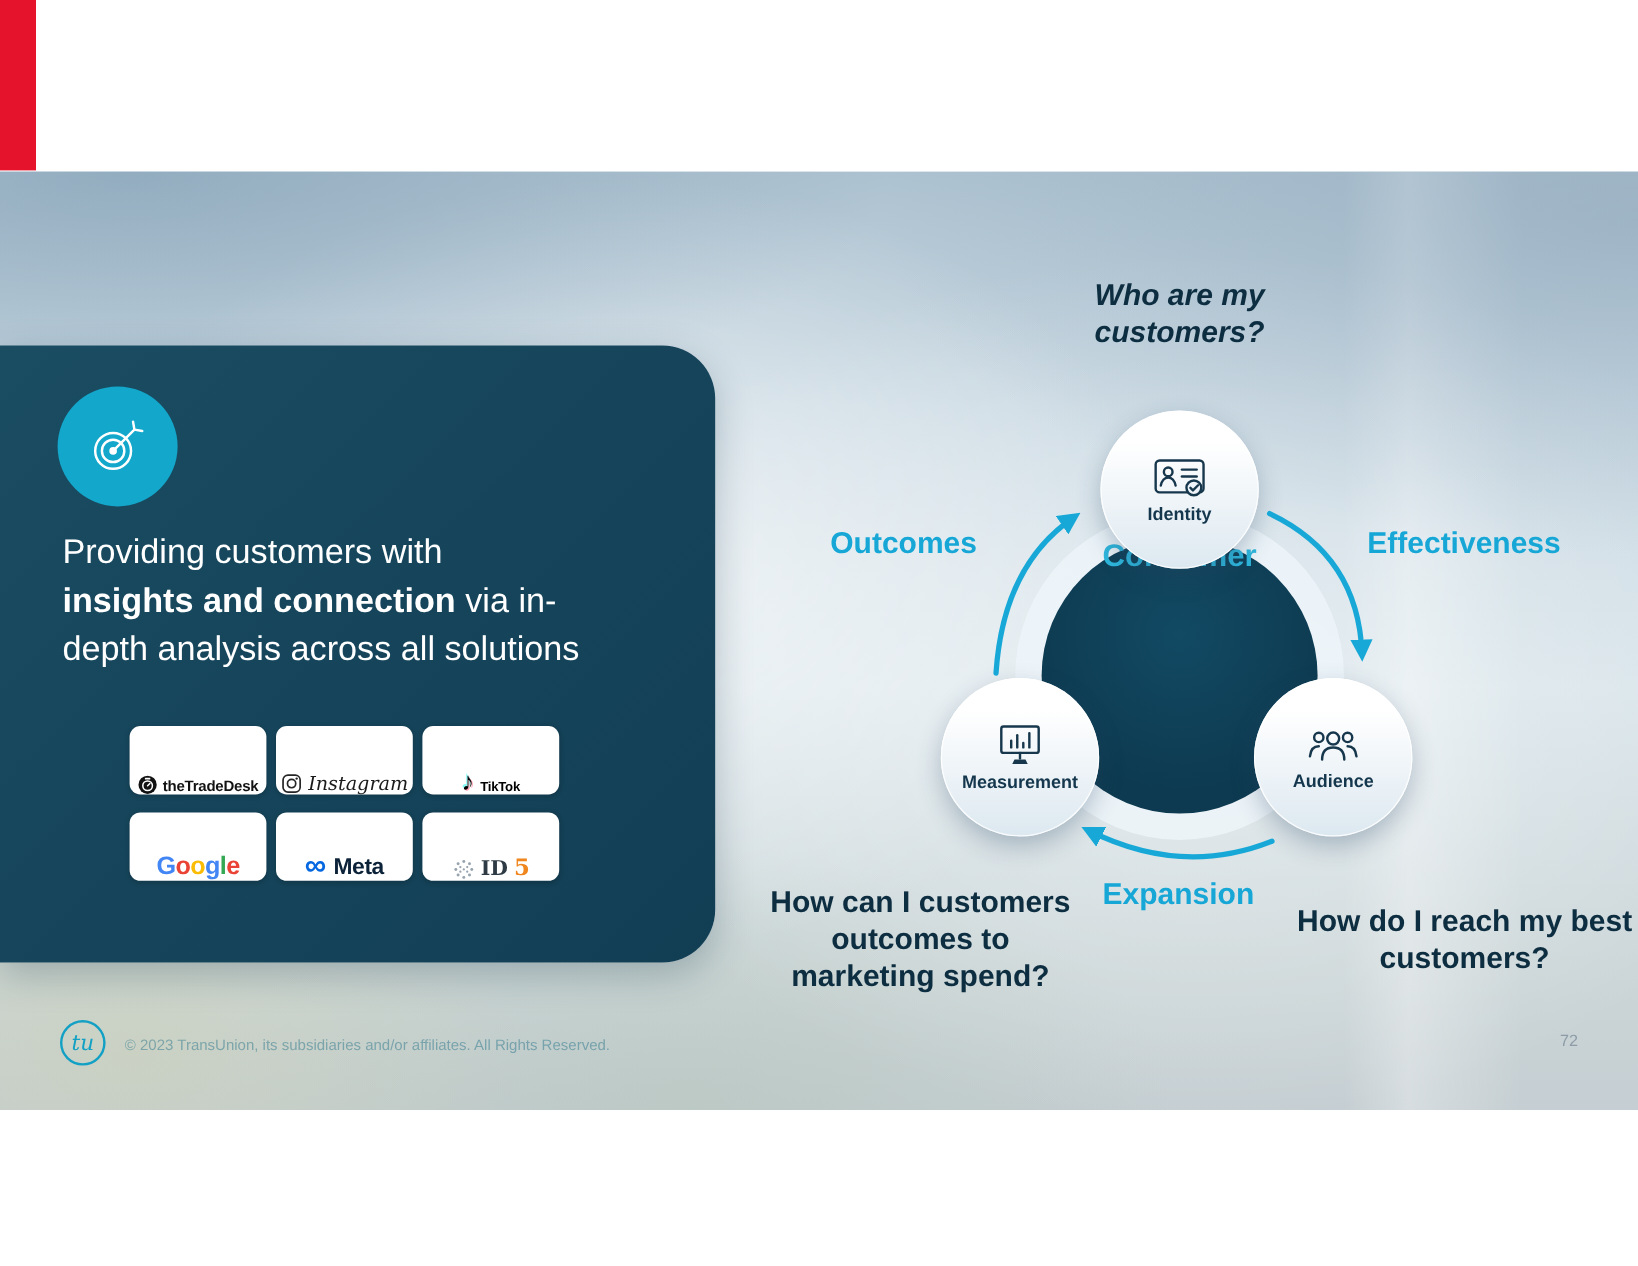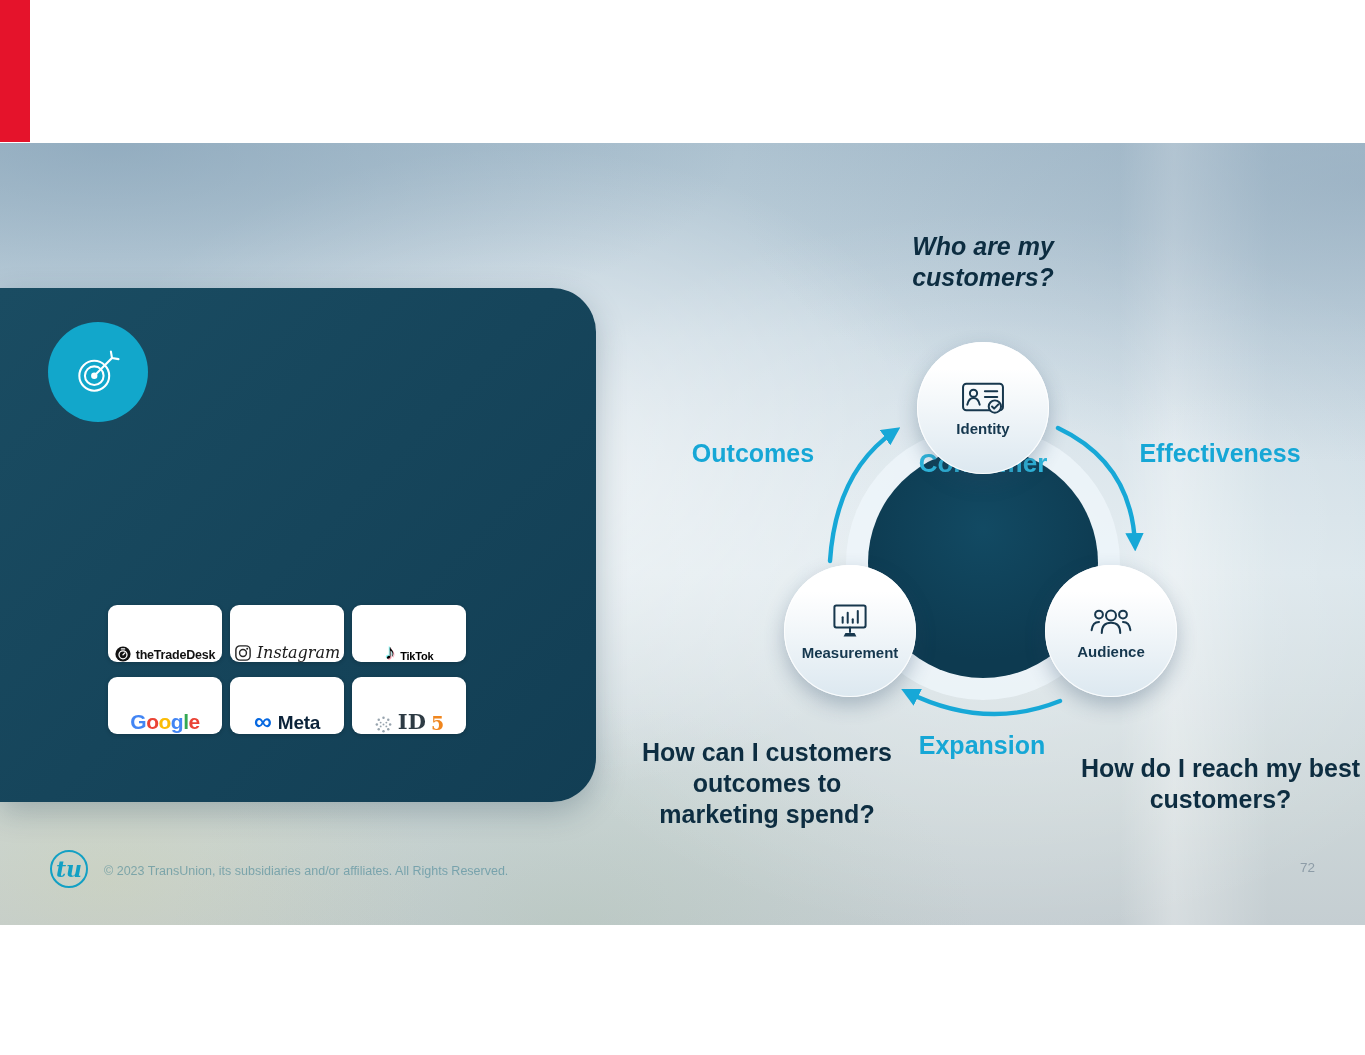--- a/index.html
+++ b/index.html
@@ -49,21 +49,21 @@
   }
   .ttd-text { font-size:12.5px; font-weight:700; color:#121212; letter-spacing:-0.2px; }
   .insta-text { font-family:"DejaVu Serif", serif; font-style:italic; font-size:16px; color:#1b1b1b; }
   .note-glyph { font-size:21px; font-weight:700; color:#010101; line-height:1;
     text-shadow:-1px -1px 0 rgba(37,244,238,.55), 1px 1px 0 rgba(254,44,85,.45); }
   .tiktok-text { font-size:11px; font-weight:800; color:#010101; letter-spacing:-0.2px; }
   .google-word { font-size:21px; font-weight:700; letter-spacing:-0.5px; }
   .g0,.g3 { color:#4285F4; } .g1,.g5 { color:#EA4335; } .g2 { color:#FBBC05; } .g4 { color:#34A853; }
   .meta-inf { font-size:25px; font-weight:700; color:#0668E1; line-height:1; margin-right:1px; }
   .meta-text { font-size:19px; font-weight:700; color:#0b2239; letter-spacing:-0.3px; }
-  .id5-id { font-family:"DejaVu Serif", serif; font-weight:700; font-size:21px; color:#2e3b44; }
+  .id5-id { font-family:"DejaVu Serif", serif; font-weight:700; font-size:17px; color:#2e3b44; }
   .id5-five { font-family:"DejaVu Serif", serif; font-weight:700; font-size:19px; color:#f0861e; }
 
   
   .q-text { position:absolute; color:#0d2d41; font-weight:700; font-size:25px; line-height:31px; text-align:center; }
   .q-top   { left:893px; top:88px;  width:180px;font-style:italic; }
   .q-left  { left:637px; top:594px; width:260px; }
   .q-right { left:1053px; top:610px; width:335px; }
 
   .flow-label { position:absolute; color:#16a7d6; font-weight:700; font-size:25px; text-align:center; width:220px; }
   .fl-left   { left:643px;  top:296px; }
@@ -91,21 +91,21 @@
   .node-audience    { left:1045px; top:422px; }
   .node-measurement { left:784px;  top:422px; }
   .node-label { font-size:15px; font-weight:700; color:#15374e; }
 
   .arrows { position:absolute; left:0; top:0; width:1365px; height:782px; pointer-events:none; }
 
   
   .tu-logo {
     position:absolute; left:50px; top:707px; width:38px; height:38px; border-radius:50%;
     border:2.5px solid #12a0c4; color:#12a0c4; display:flex; align-items:center; justify-content:center;
-    font-family:"DejaVu Serif", serif; font-style:italic; font-weight:700; font-size:22px;
+    font-family:"DejaVu Serif", serif; font-style:italic; font-weight:400; font-size:18px;
   }
   .copyright { position:absolute; left:104px; top:721px; font-size:12.5px; color:rgba(8,98,124,.40); }
   .page-num  { position:absolute; left:1300px; top:717px; font-size:13.5px; color:#8d9ca7; }
 </style>
 </head>
 <body>
 
 <div class="page">
   <div class="red-bar"></div>
 
@@ -115,20 +115,25 @@
       <div class="card-icon-circle">
         <svg width="56" height="56" viewBox="0 0 60 60" fill="none" stroke="#ffffff" stroke-width="2.2" stroke-linecap="round">
           <circle cx="26" cy="34" r="16"></circle>
           <circle cx="26" cy="34" r="10"></circle>
           <circle cx="26" cy="34" r="3.4" fill="#ffffff" stroke="none"></circle>
           <line x1="26" y1="34" x2="45" y2="15"></line>
           <path d="M45 15 l-1.2 -7 M45 15 l7 1.2"></path>
         </svg>
       </div>
 
+      <div class="headline">
+        <span>Providing customers with</span><br>
+        <span class="bold">insights and connection</span><span> via in-</span><br>
+        <span>depth analysis across all solutions</span>
+      </div>
 
       <div class="chips">
 
         <div class="chip">
           <svg width="16" height="16" viewBox="0 0 20 20">
             <circle cx="10" cy="10" r="9.5" fill="#121212"></circle>
             <circle cx="10" cy="11" r="5" fill="none" stroke="#ffffff" stroke-width="1.6"></circle>
             <line x1="10" y1="11" x2="12.4" y2="8.6" stroke="#ffffff" stroke-width="1.6" stroke-linecap="round"></line>
             <line x1="8" y1="3.6" x2="12" y2="3.6" stroke="#ffffff" stroke-width="1.8" stroke-linecap="round"></line>
           </svg>

